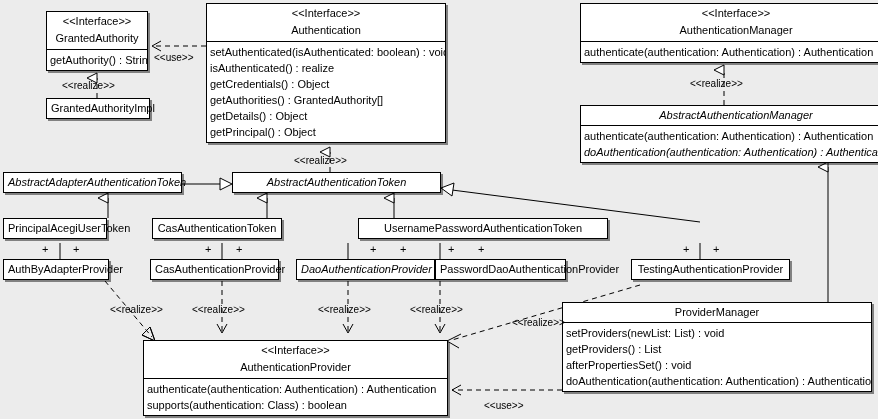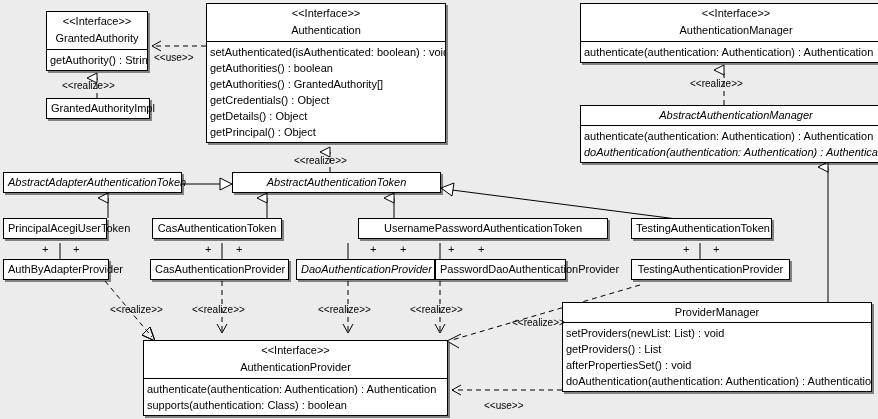--- a/index.html
+++ b/index.html
@@ -108,23 +108,23 @@
     <div class="plain">GrantedAuthorityImpl</div>
   </div>
 
   <div class="cls" style="left:206px;top:3px;width:240px;">
     <div class="hdr">
       <span class="stereo">&lt;&lt;Interface&gt;&gt;</span>
       <span class="nm">Authentication</span>
     </div>
     <div class="ops">
       <div>setAuthenticated(isAuthenticated: boolean) : void</div>
-      <div>getAuthorities() : boolean</div>
+      <div>isAuthenticated() : realize</div>
+      <div>getCredentials() : Object</div>
       <div>getAuthorities() : GrantedAuthority[]</div>
-      <div>getCredentials() : Object</div>
       <div>getDetails() : Object</div>
       <div>getPrincipal() : Object</div>
     </div>
   </div>
 
   <div class="cls" style="left:580px;top:3px;width:312px;">
     <div class="hdr">
       <span class="stereo">&lt;&lt;Interface&gt;&gt;</span>
       <span class="nm">AuthenticationManager</span>
     </div>
@@ -154,29 +154,26 @@
   </div>
 
   <div class="cls" style="left:152px;top:218px;width:130px;">
     <div class="plain">CasAuthenticationToken</div>
   </div>
 
   <div class="cls" style="left:345px;top:218px;width:250px;margin-left:13px;">
     <div class="plain">UsernamePasswordAuthenticationToken</div>
   </div>
 
-  <div class="cls" style="left:631px;top:218px;width:141px;">
-    <div class="plain">TestingAuthenticationToken</div>
-  </div>
 
   <div class="cls" style="left:3px;top:259px;width:106px;">
     <div class="plain">AuthByAdapterProvider</div>
   </div>
 
-  <div class="cls" style="left:150px;top:259px;width:139px;">
+  <div class="cls" style="left:150px;top:259px;width:129px;">
     <div class="plain">CasAuthenticationProvider</div>
   </div>
 
   <div class="cls" style="left:296px;top:259px;width:139px;font-style:italic;">
     <div class="plain">DaoAuthenticationProvider</div>
   </div>
 
   <div class="cls" style="left:435px;top:259px;width:131px;">
     <div class="plain">PasswordDaoAuthenticationProvider</div>
   </div>

